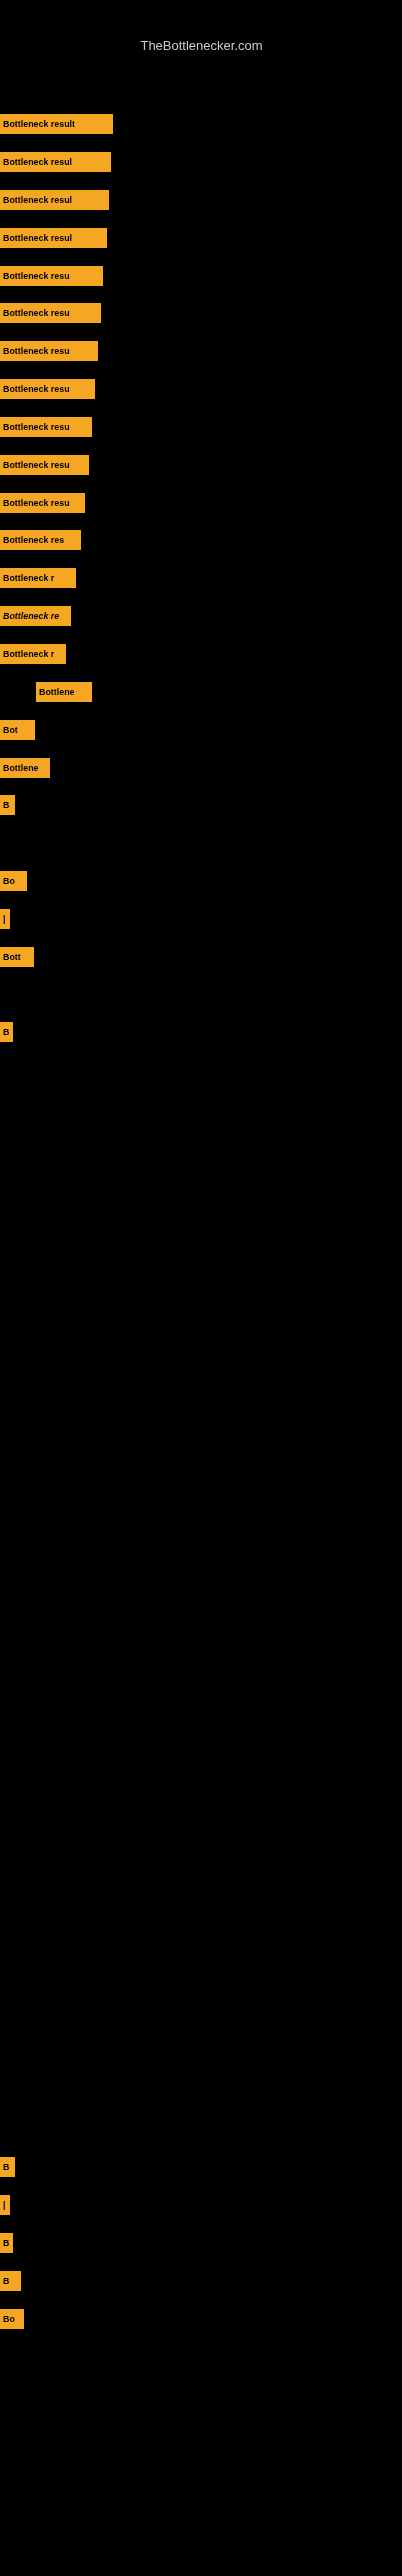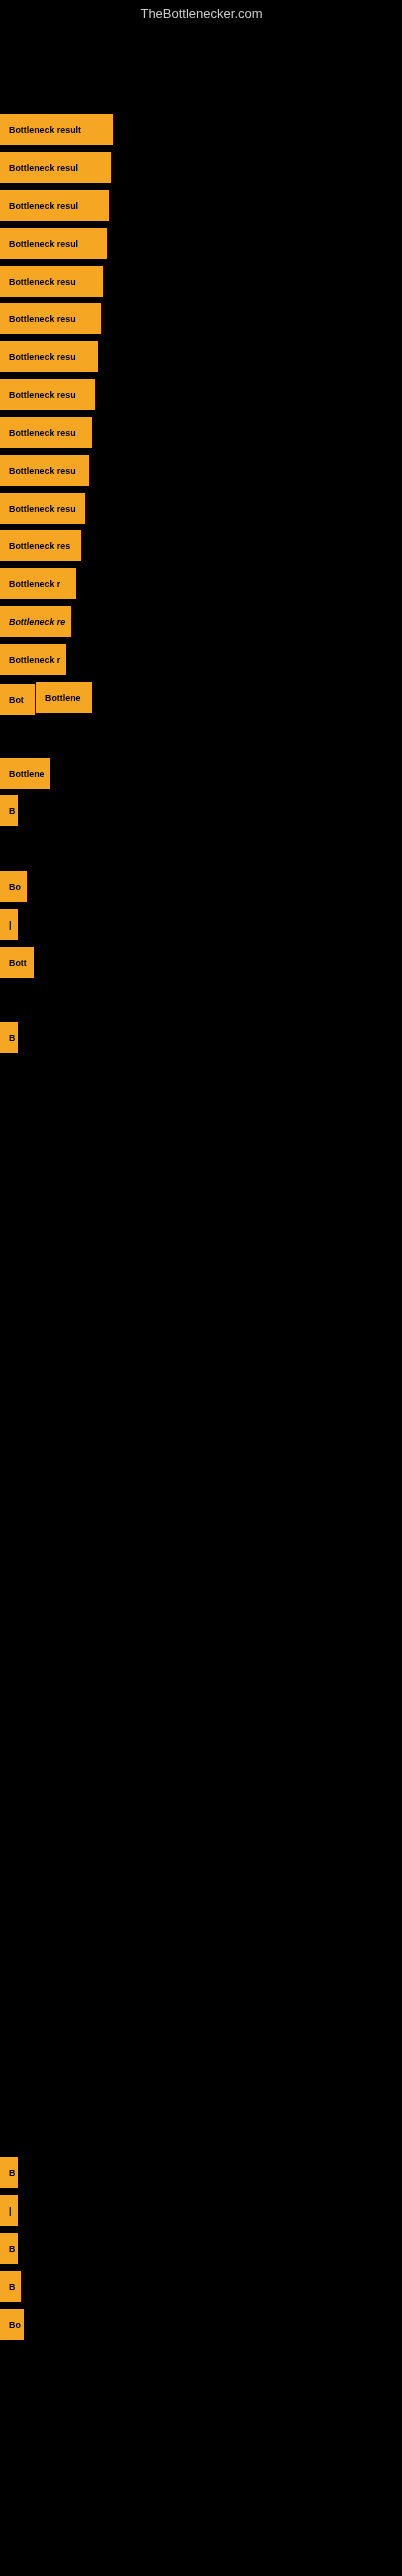--- a/index.html
+++ b/index.html
@@ -13,33 +13,34 @@
       min-height: 2576px;
       font-family: Arial, sans-serif;
       position: relative;
     }
     .site-title {
       color: #cccccc;
       font-size: 13px;
       text-align: center;
       padding: 6.4px 0;
       width: 100%;
+      margin-top: 32px;
     }
     .bar-row {
       position: absolute;
       left: 0;
       display: flex;
       align-items: center;
     }
     .bar {
       background-color: #f5a623;
-      height: 31px;
+      height: 20px;
       display: flex;
       align-items: center;
-      padding: 0 9px;
+      padding: 0 3px;
       white-space: nowrap;
       overflow: hidden;
     }
     .bar-label {
       color: #000000;
       font-size: 8.9px;
       font-weight: bold;
     }
   </style>
 </head>
@@ -121,21 +122,21 @@
     <div class="bar-row" style="top: 644px;">
       <div class="bar" style="width: 66px;">
         <span class="bar-label">Bottleneck r</span>
       </div>
     </div>
     <div class="bar-row" style="top: 682px;">
       <div class="bar" style="width: 56px; margin-left: 36px;">
         <span class="bar-label">Bottlene</span>
       </div>
     </div>
-    <div class="bar-row" style="top: 684px; border-radius: 7px;">
+    <div class="bar-row" style="top: 720px; border-radius: 7px;">
       <div class="bar" style="width: 35px;">
         <span class="bar-label">Bot</span>
       </div>
     </div>
     <div class="bar-row" style="top: 758px;">
       <div class="bar" style="width: 50px;">
         <span class="bar-label">Bottlene</span>
       </div>
     </div>
     <div class="bar-row" style="top: 795px;">

